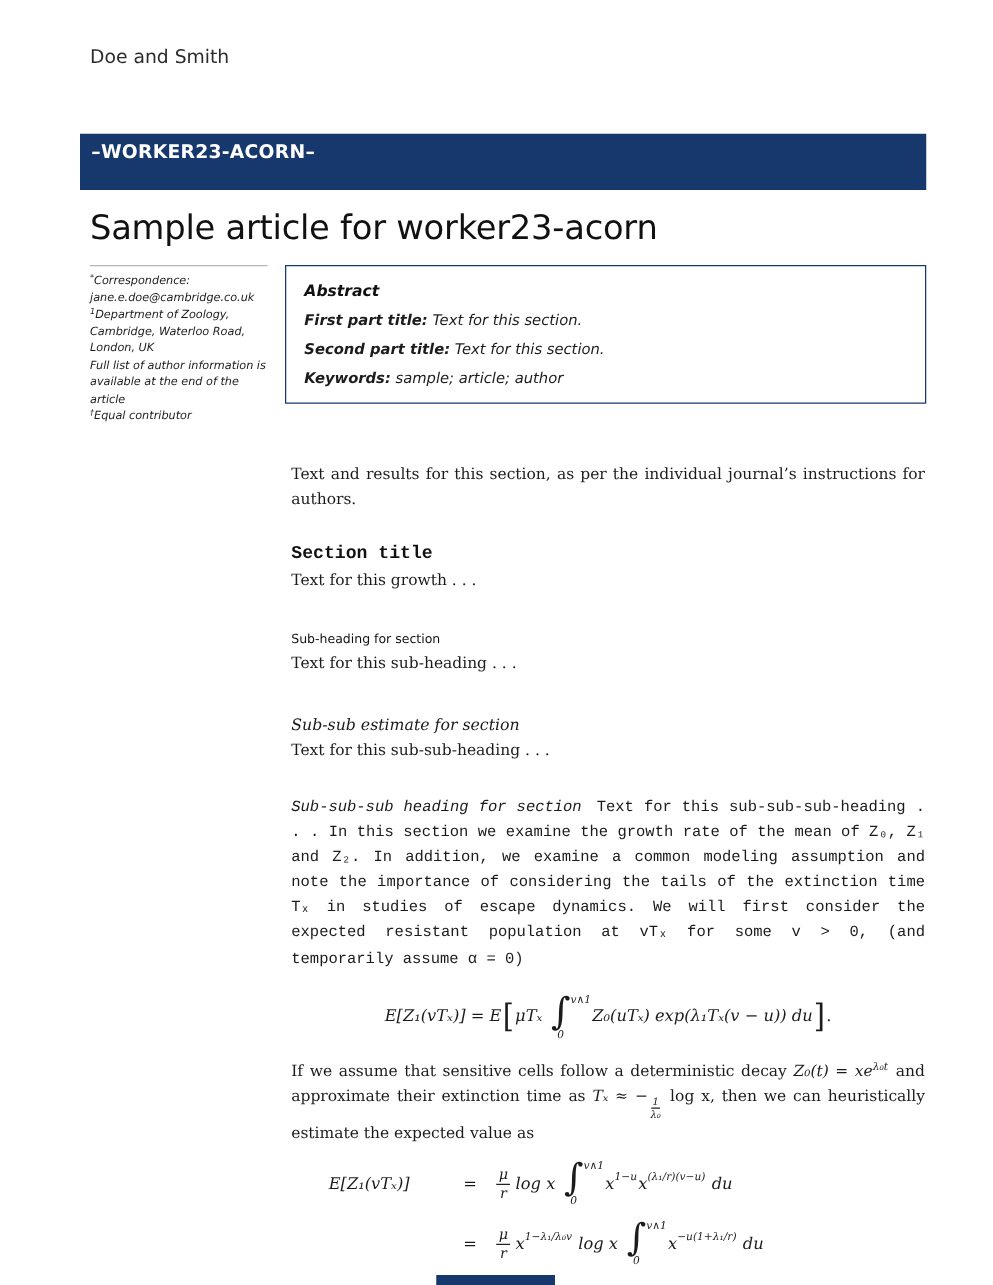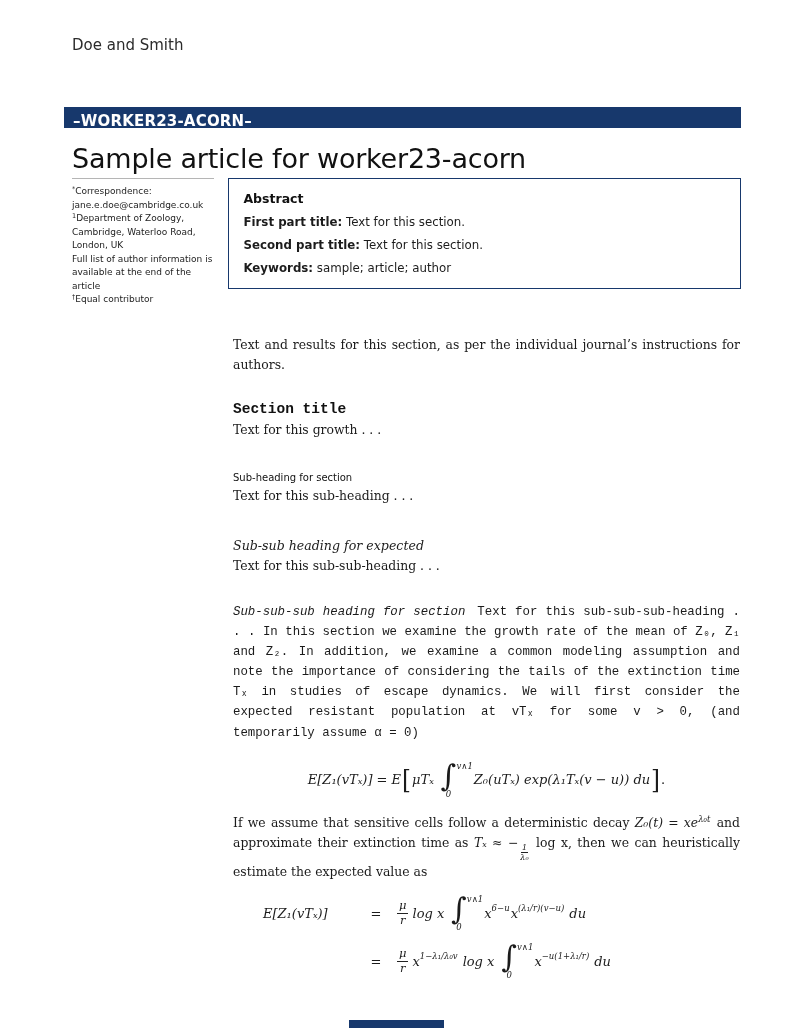--- a/index.html
+++ b/index.html
@@ -2,27 +2,27 @@
 <html><head>
 <meta charset="utf-8">
 <style>
   html,body{margin:0;padding:0;background:#ffffff;}
   .page{
     position:relative;width:794px;height:1028px;background:#fff;box-sizing:border-box;
     padding:36px 53px 0 64px;font-family:"DejaVu Sans",sans-serif;color:#1c1c1c;overflow:hidden;
   }
   
   .running-head{font-size:15px;color:#2b2b2b;margin-left:8px;}
-  .banner{margin-top:53px;background:#17386c;color:#fff;height:21px;line-height:29px;
+  .banner{margin-top:53px;background:#17386c;color:#fff;height:45px;line-height:29px;
           font-weight:bold;font-size:15px;padding-left:9px;letter-spacing:.2px;}
   .title{margin:15px 0 0 8px;font-size:27px;font-weight:400;color:#111;letter-spacing:-.2px;}
   .authors{margin:13px 0 0 8px;font-size:13.5px;color:#222;}
   .authors .asup{font-size:9px;position:relative;top:-5px;}
   
-  .two-col{display:flex;margin-top:4px;align-items:flex-start;}
+  .two-col{display:flex;margin-top:14px;align-items:flex-start;font-style:italic;}
   .sidebar{width:147px;margin-left:8px;border-top:1px solid #b5b5b5;padding-top:6px;
            font-size:9px;line-height:1.5;color:#1c1c1c;}
   .side-line{margin:0;}
   .side-line .ssup{font-size:6.5px;position:relative;top:-3px;}
   .abstract-box{margin-left:14px;width:528px;box-sizing:border-box;border:1.6px solid #17386c;
                 padding:12px 14px 13px;}
   .abs-title{font-weight:bold;font-size:12.5px;color:#111;}
   .abs-row{margin-top:9px;font-size:11.8px;color:#1c1c1c;}
   .abs-row b{font-weight:bold;}
   
@@ -102,21 +102,21 @@
   <main class="main">
 
     <p class="body-p">Text and results for this section, as per the individual journal’s instructions for authors.</p>
 
     <h2 class="h-main mt26">Section title</h2>
     <p class="body-p">Text for this growth . . .</p>
 
     <h3 class="h-sub mt32">Sub-heading for section</h3>
     <p class="body-p">Text for this sub-heading . . .</p>
 
-    <h4 class="h-subsub mt32">Sub-sub heading for expected</h4>
+    <h4 class="h-subsub mt32">Sub-sub estimate for section</h4>
     <p class="body-p">Text for this sub-sub-heading . . .</p>
 
     <p class="body-p mt26">
       <span class="lead-it">Sub-sub-sub heading for section</span><span>Text for this sub-sub-sub-heading . . . In this section we examine the growth rate of the mean of Z₀, Z₁ and Z₂. In addition, we examine a common modeling assumption and note the importance of considering the tails of the extinction time Tₓ in studies of escape dynamics. We will first consider the expected resistant population at vTₓ for some v &gt; 0, (and temporarily assume α = 0)</span>
     </p>
 
     <div class="eq-display mt18">
       <span class="mit">E[Z₁(vTₓ)] = E</span>
       <span class="bigd">[</span>
       <span class="mit">μTₓ</span>
@@ -147,21 +147,21 @@
               <span class="num">μ</span>
               <span>r</span>
             </span>
           <span class="mit">log x</span>
           <span class="intwrap">
               <span class="intsym">∫</span>
               <span class="intsup">v∧1</span>
               <span class="intsub">0</span>
             </span>
           <span class="mit">x</span>
-            <span class="msup">6−u</span>
+            <span class="msup">1−u</span>
             <span class="mit">x</span>
             <span class="msup">(λ₁/r)(v−u)</span>
           <span class="sp"></span>
           <span class="mit">du</span>
         </span>
       </div>
 
       <div class="eqm-row">
         <span class="eqm-lhs"></span>
         <span class="eqm-eq">=</span>

